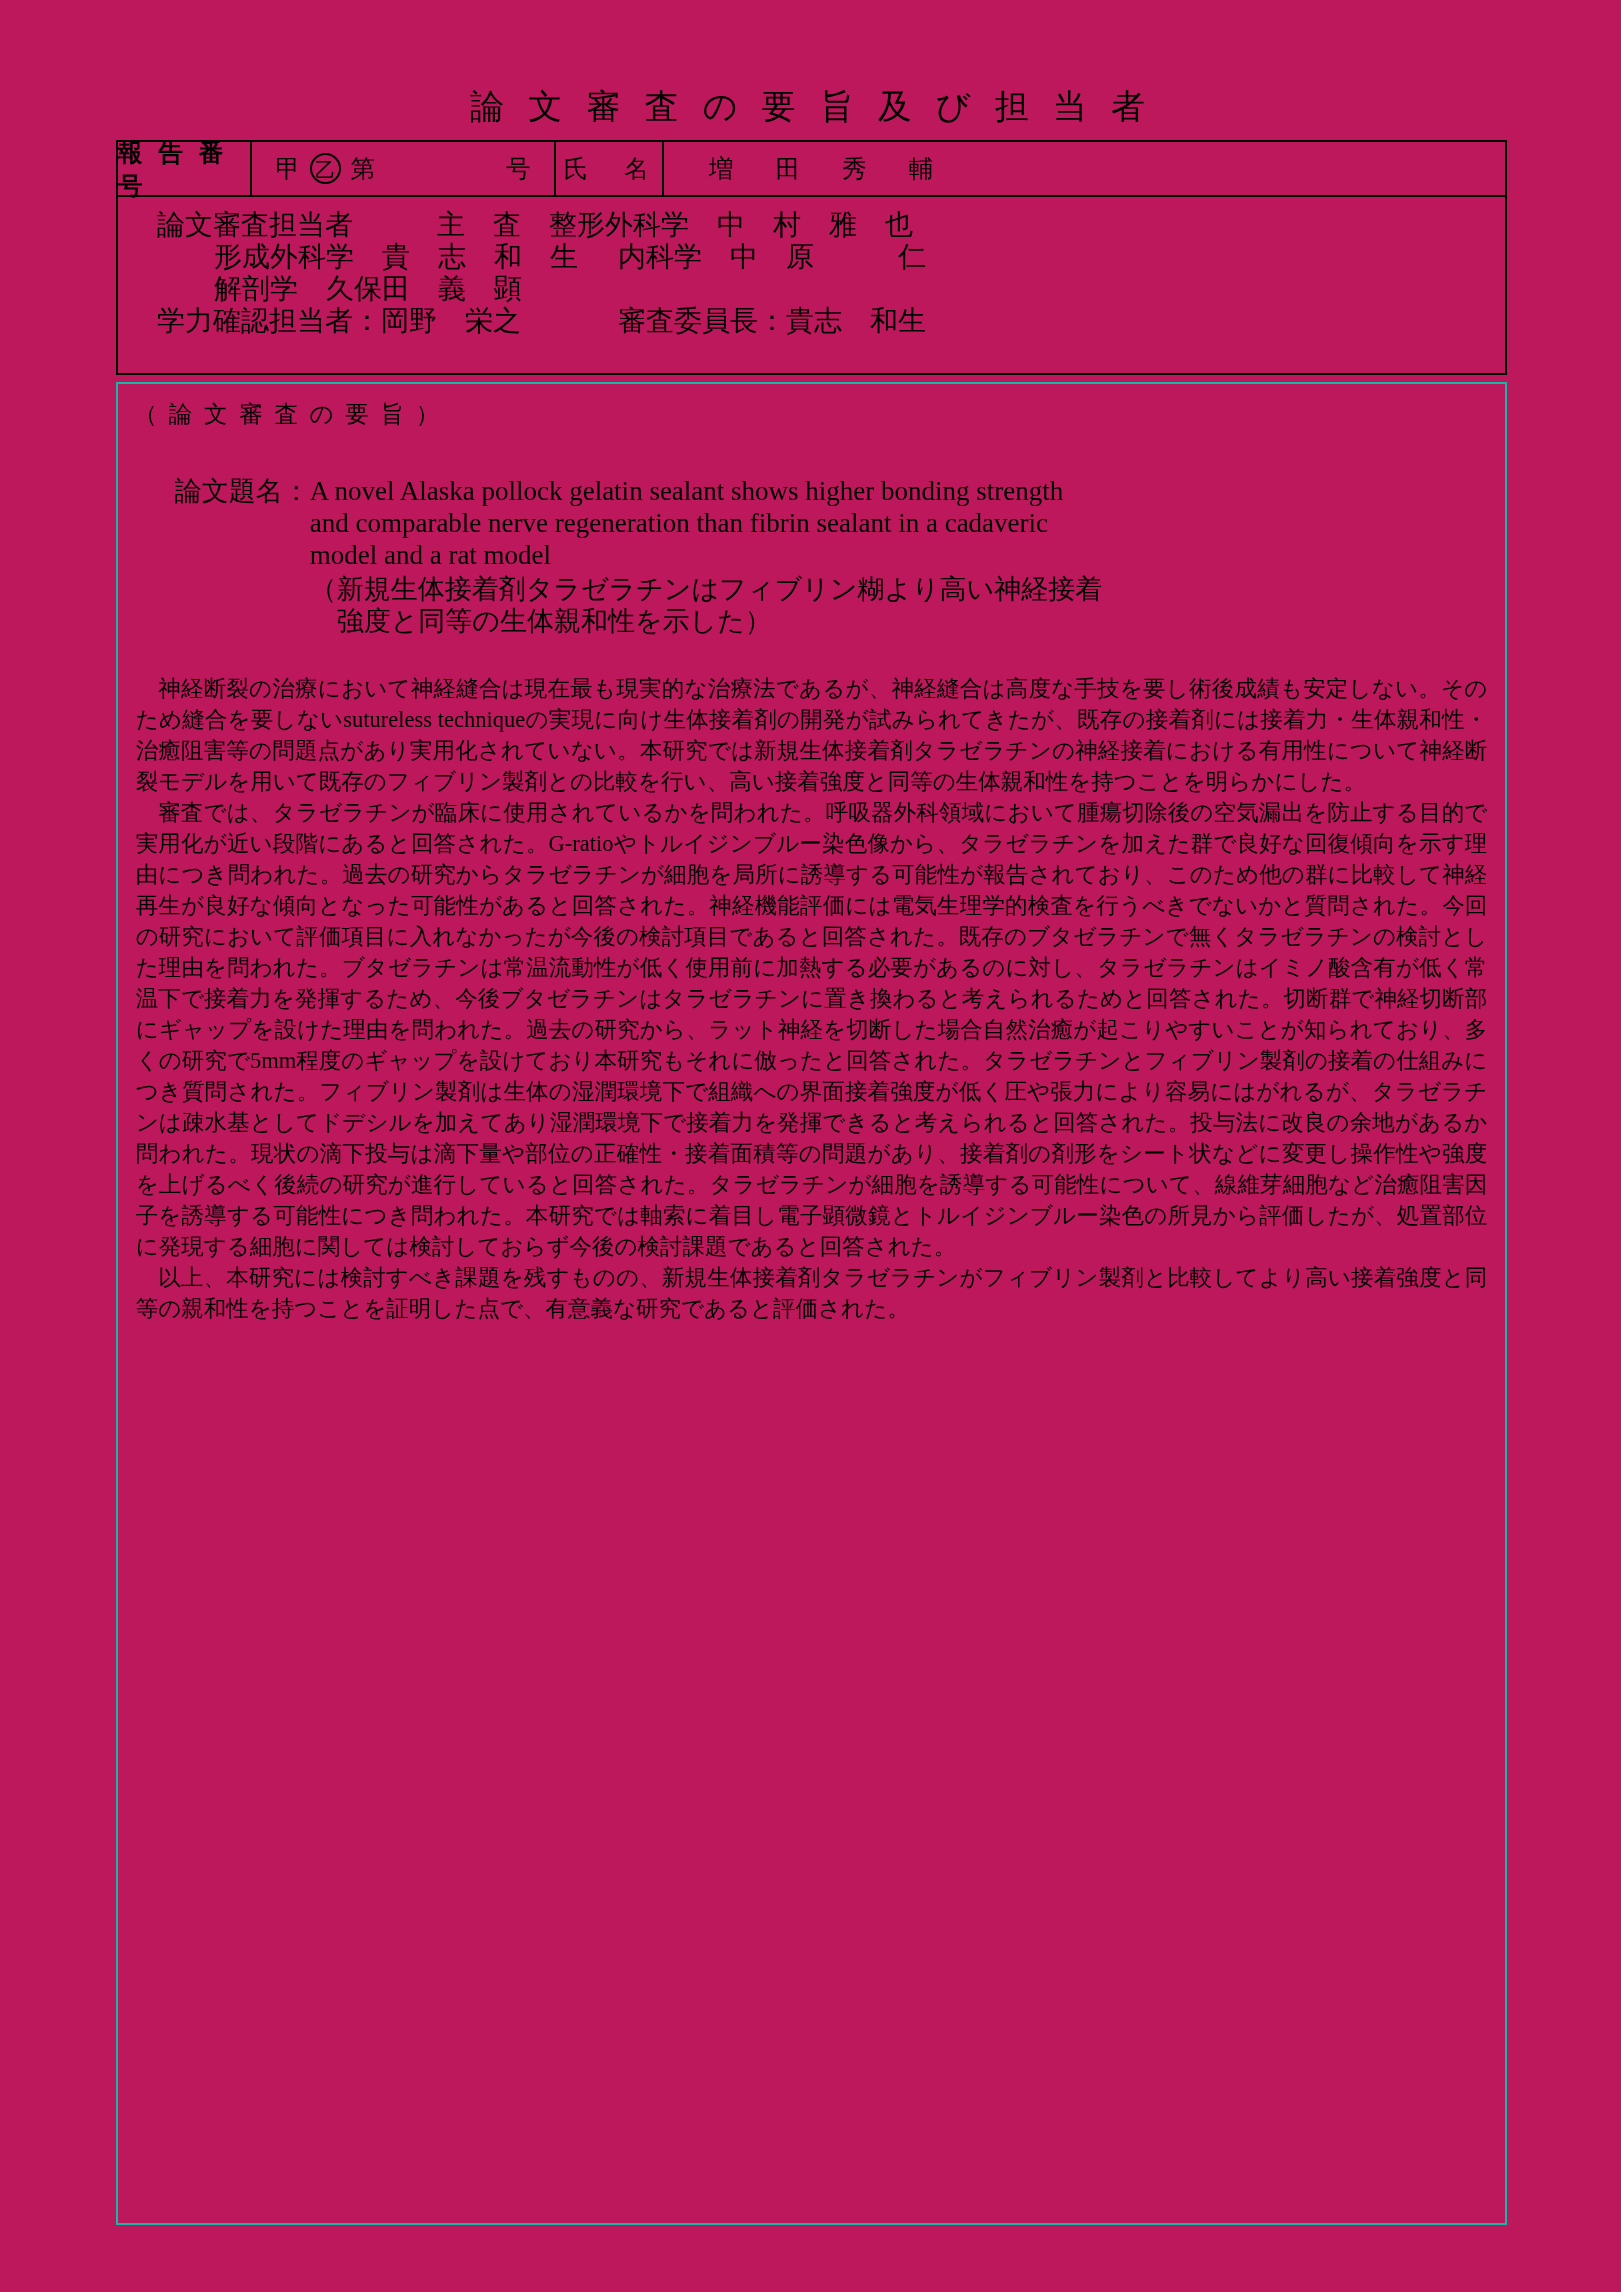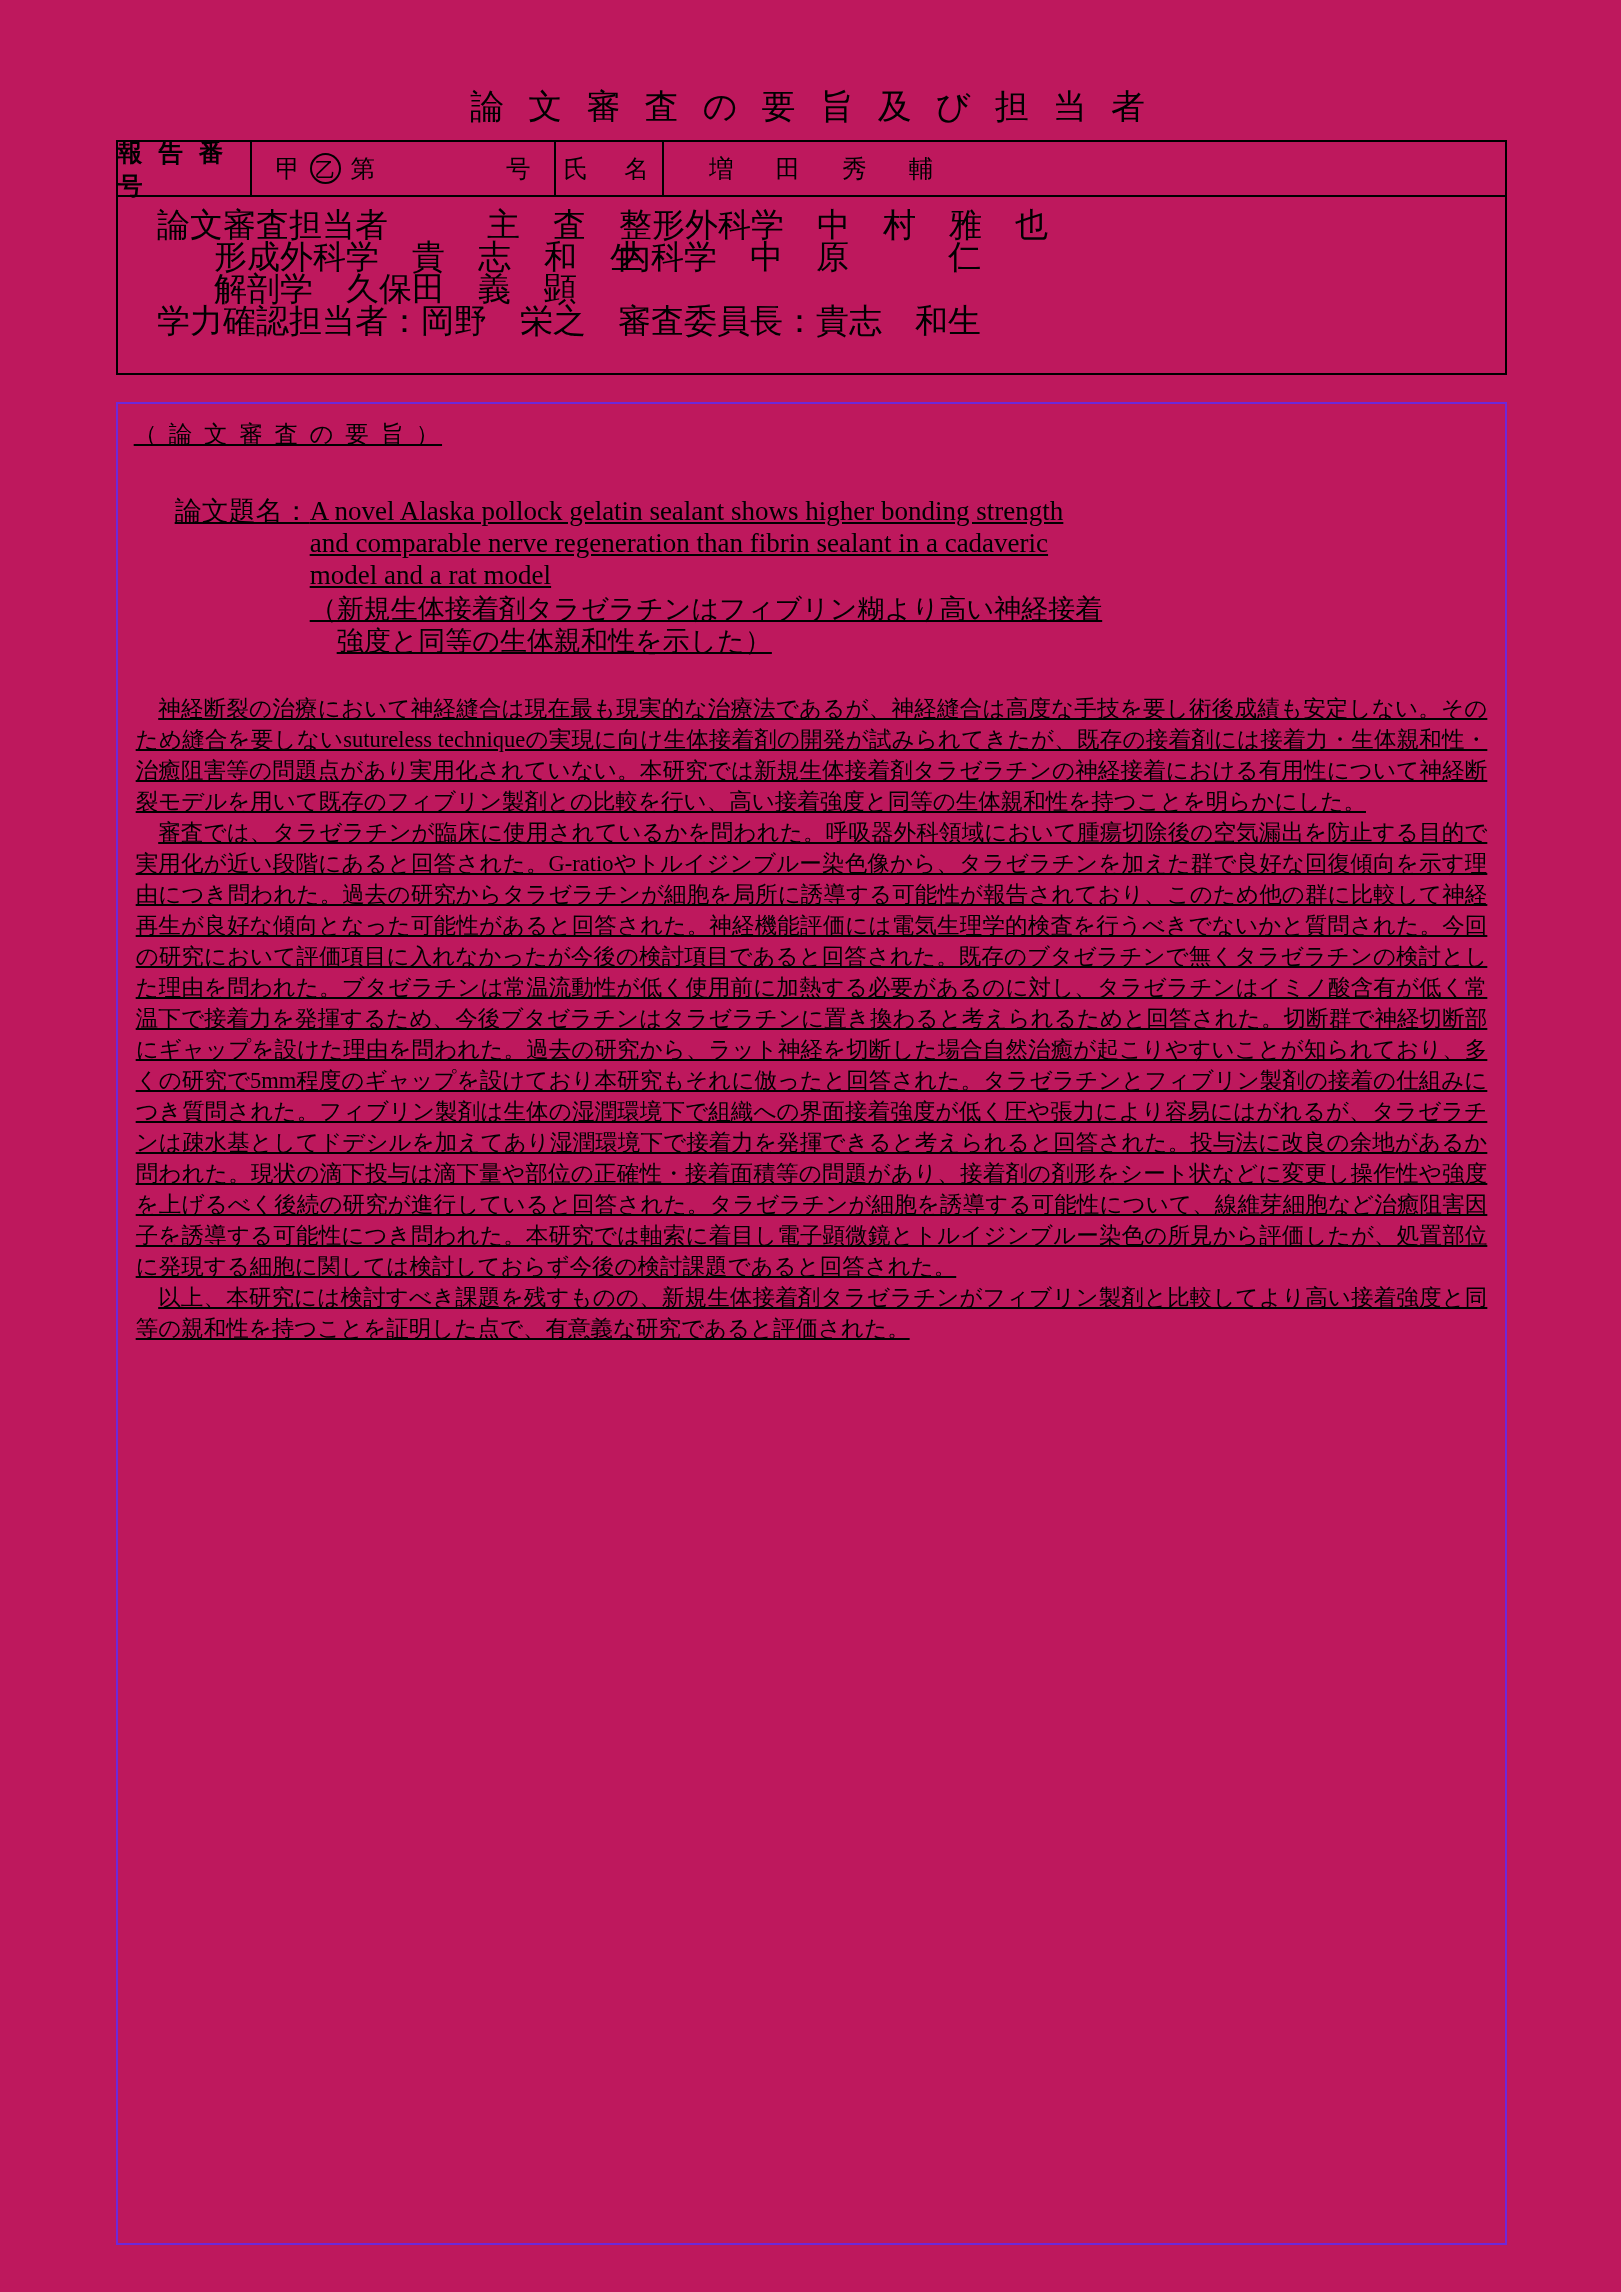--- a/index.html
+++ b/index.html
@@ -62,41 +62,40 @@
     border: 2px solid #000;
     border-radius: 50%;
     text-align: center;
     font-size: 20.6px;
     box-sizing: border-box;
   }
   .row2 {
     box-sizing: border-box;
     height: 176px;
     padding: 11.8px 39px 7.8px 39px;
-    font-size: 33px;
+    font-size: 28px;
   }
   .row2 .line {
     position: relative;
     line-height: 32px;
     min-height: 32px;
     white-space: nowrap;
   }
   .indent-sm { margin-left: 57px; font-family: Liberation Serif, serif; }
   .r-col { position: absolute; left: 461px; top: 0; }
   
   .main-box {
     position: absolute;
     left: 116px;
-    top: 402px;
+    top: 382px;
     width: 1391px;
     height: 1843px;
     box-sizing: border-box;
-    border: 2px solid #6d28d9;
+    border: 2px solid #14b8a6;
     padding: 13.7px 15.7px;
-    text-decoration: underline;
   }
   .section-title {
     font-size: 23.5px;
     letter-spacing: 2.9px;
     margin: 0;
     font-weight: 500;
   }
   .thesis-block {
     display: flex;
     margin-top: 45px;

